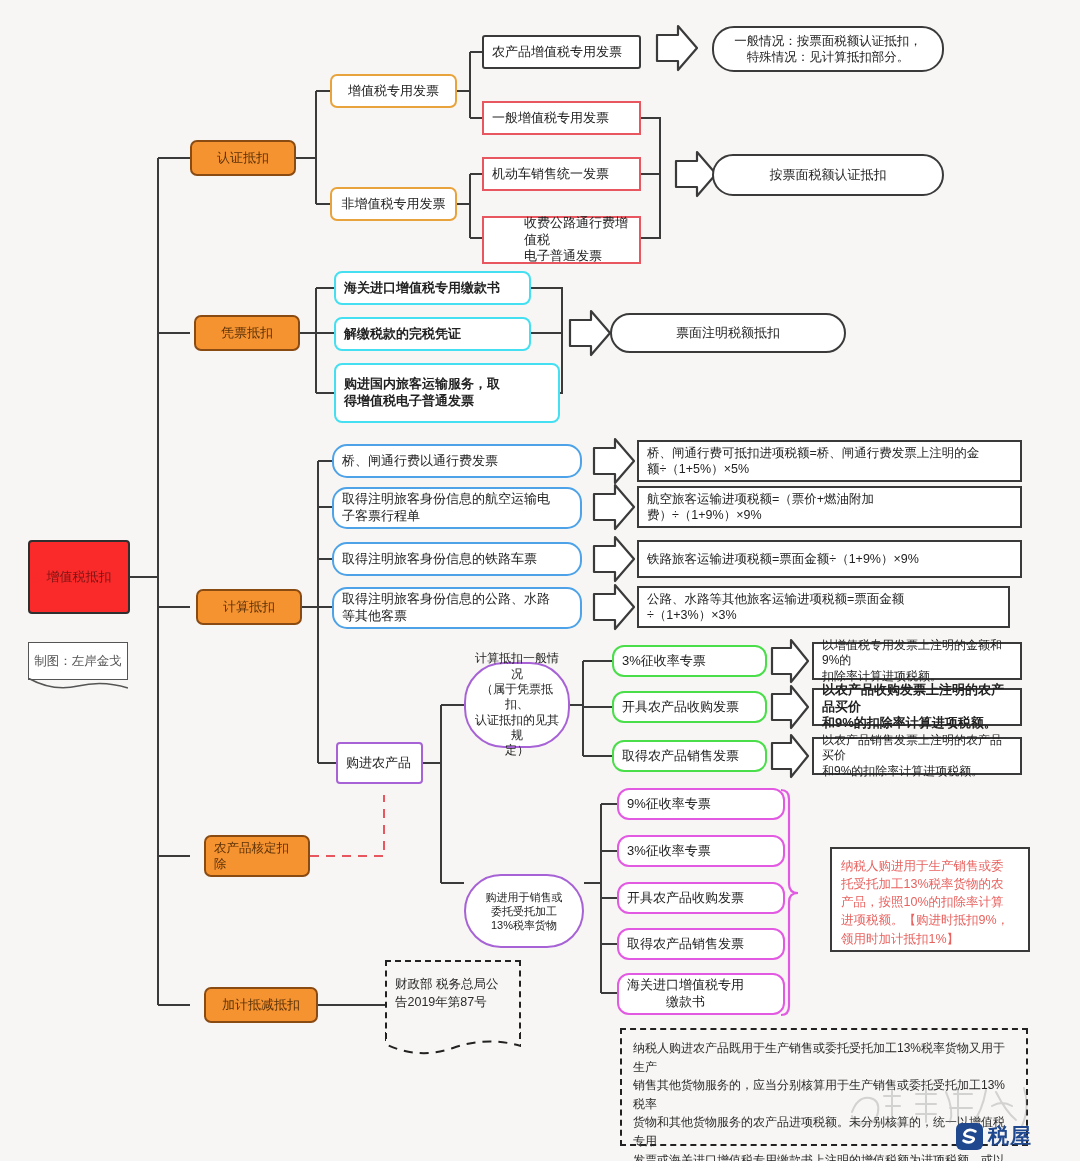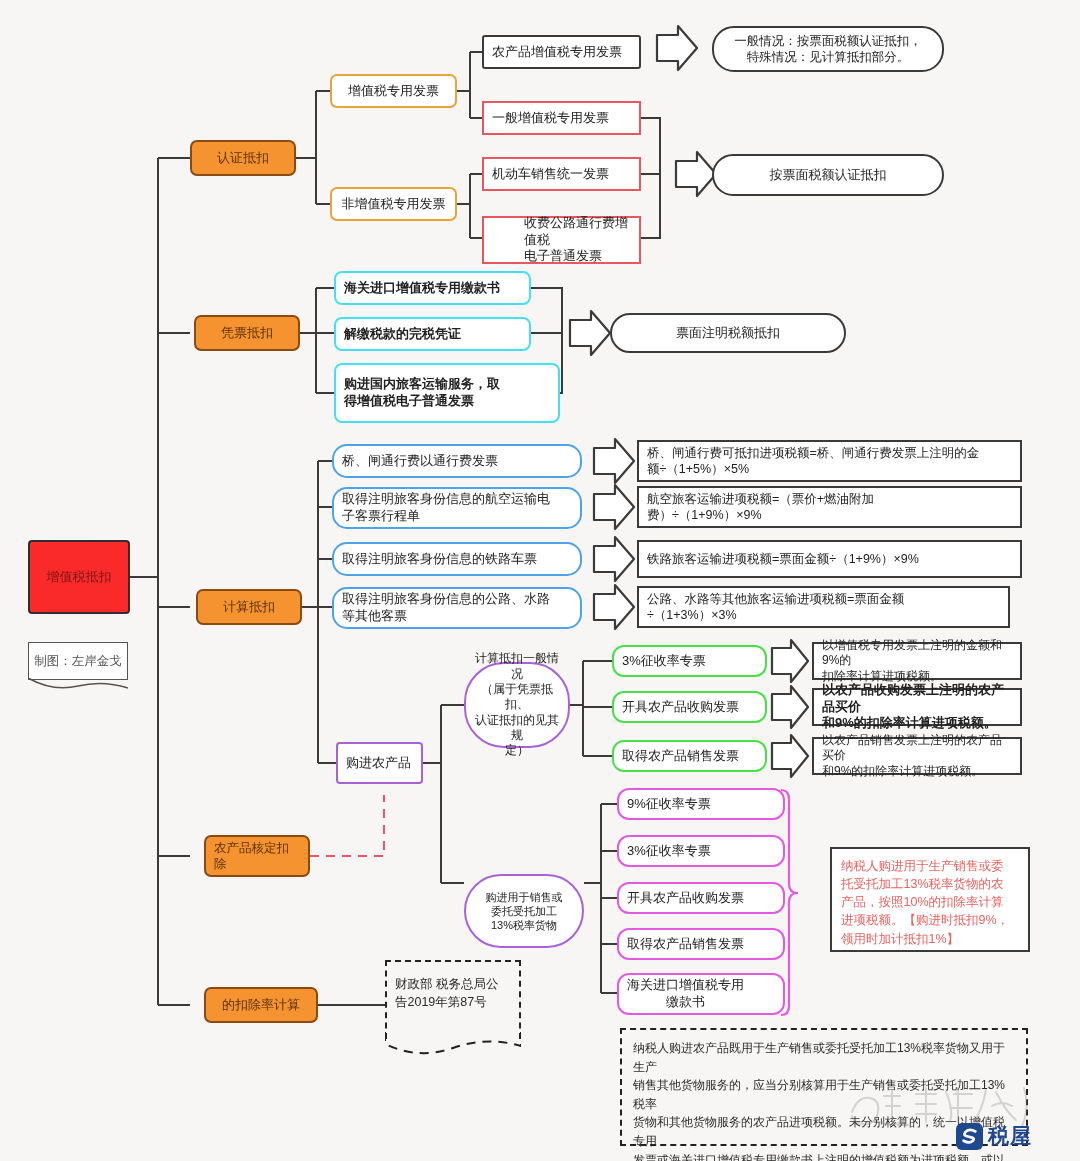--- a/index.html
+++ b/index.html
@@ -211,21 +211,21 @@
   <div class="node orange" style="left:196px; top:589px; width:106px; height:36px;">
     <span>计算抵扣</span>
   </div>
 
   <div class="node orange lt" style="left:204px; top:835px; width:106px; height:42px; font-size:12.5px;">
     <span>农产品核定扣
 除</span>
   </div>
 
   <div class="node orange" style="left:204px; top:987px; width:114px; height:36px;">
-    <span>的扣除率计算</span>
+    <span>加计抵减抵扣</span>
   </div>
 
   <div class="node lorange" style="left:330px; top:74px; width:127px; height:34px;">
     <span>增值税专用发票</span>
   </div>
 
   <div class="node lorange" style="left:330px; top:187px; width:127px; height:34px;">
     <span>非增值税专用发票</span>
   </div>
 

